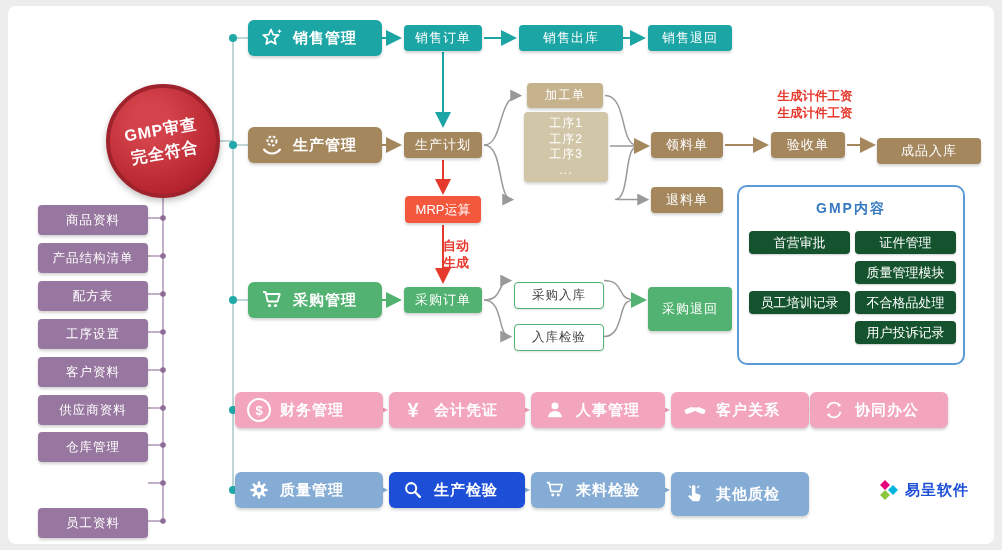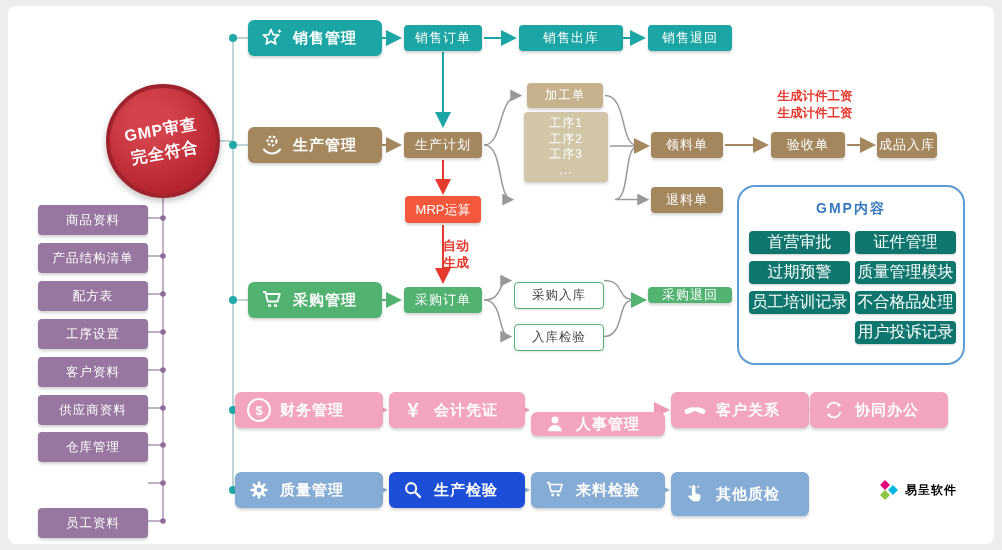--- a/index.html
+++ b/index.html
@@ -15,35 +15,35 @@
   .glyph-circle{width:20px;height:20px;border:2px solid #fff;border-radius:50%;display:flex;
                 align-items:center;justify-content:center;font-size:13px;font-weight:bold;letter-spacing:0;}
   .glyph-big{font-size:20px;font-weight:bold;letter-spacing:0;}
   .litem{position:absolute;left:38px;width:110px;height:30px;z-index:2;background:#97779F;
          color:#fff;font-size:12.5px;display:flex;align-items:center;justify-content:center;
          border-radius:4px;box-shadow:0 2px 3px rgba(0,0,0,.18);letter-spacing:1px;}
   .outline-box{background:#fff;border:1.5px solid #52B271;color:#444;font-size:12.5px;
                box-shadow:0 1px 2px rgba(0,0,0,.12);}
   .rednote{position:absolute;z-index:3;color:#E6392E;font-weight:bold;text-align:center;}
   #gmp-panel{position:absolute;left:737px;top:185px;width:228px;height:180px;z-index:2;
-             background:#fff;border:2px solid #5B9BD5;border-radius:18px;box-sizing:border-box;}
+             background:#fff;border:2px solid #5B9BD5;border-radius:10px;box-sizing:border-box;}
   #gmp-title{position:absolute;left:0;right:0;top:13px;text-align:center;color:#3579C0;
              font-size:14px;font-weight:bold;letter-spacing:2px;}
-  .gbtn{position:absolute;width:101px;height:23px;background:#0f766e;border-radius:4px;color:#fff;
-        font-size:16px;display:flex;align-items:center;justify-content:center;
+  .gbtn{position:absolute;width:101px;height:23px;background:#14532d;border-radius:4px;color:#fff;
+        font-size:13px;display:flex;align-items:center;justify-content:center;
         box-shadow:0 1px 2px rgba(0,0,0,.2);white-space:nowrap;}
   #badge{position:absolute;left:106px;top:84px;width:114px;height:114px;z-index:2;border-radius:50%;
          background:radial-gradient(circle at 38% 32%,#d4424b 20%,#b5242e 75%);
          border:4px solid #9E232C;box-sizing:border-box;display:flex;align-items:center;justify-content:center;
          box-shadow:0 3px 6px rgba(0,0,0,.25);}
   #badge .inner{transform:rotate(-10deg);color:#fff;font-weight:bold;font-size:16px;
                 line-height:23px;text-align:center;letter-spacing:1px;}
   #steps-box{flex-direction:column;font-size:12px;line-height:15.5px;letter-spacing:1px;}
   #logo{position:absolute;left:876px;top:478px;z-index:2;display:flex;align-items:center;gap:5px;}
-  #logo span{font-size:12px;font-weight:bold;color:#000000;letter-spacing:1px;}
+  #logo span{font-size:15px;font-weight:bold;color:#1d4ed8;letter-spacing:1px;}
 </style>
 </head>
 <body>
 
 <div id="canvas">
   <div id="card"></div>
 
   <svg class="layer-svg" width="1002" height="550">
     <defs>
       <marker id="ah-teal" markerWidth="8" markerHeight="8" refX="6.5" refY="4" orient="auto">
@@ -196,21 +196,21 @@
   <div class="box" style="left:527px;top:83px;width:76px;height:25px;background:#C6B28C;font-size:12.5px">加工单</div>
   <div class="box" id="steps-box" style="left:524px;top:112px;width:84px;height:70px;background:#D2C6A8">
     <div>工序1</div>
     <div>工序2</div>
     <div>工序3</div>
     <div>...</div>
   </div>
   <div class="box" style="left:651px;top:132px;width:72px;height:26px;background:#A5875E">领料单</div>
   <div class="box" style="left:651px;top:187px;width:72px;height:26px;background:#A5875E">退料单</div>
   <div class="box" style="left:771px;top:132px;width:74px;height:26px;background:#A5875E">验收单</div>
-  <div class="box" style="left:877px;top:132px;width:60px;height:26px;background:#A5875E">成品入库</div>
+  <div class="box" style="left:877px;top:138px;width:104px;height:26px;background:#A5875E">成品入库</div>
   <div class="box" style="left:405px;top:196px;width:76px;height:27px;background:#F4583C;letter-spacing:0">MRP运算</div>
 
   <div class="rednote" style="left:755px;top:88px;width:120px;font-size:12.5px;line-height:17px">
     <div>生成计件工资</div>
     <div>生成计件工资</div>
   </div>
   <div class="rednote" style="left:432px;top:237px;width:48px;font-size:13px;line-height:17px">
     <div>自动</div>
     <div>生成</div>
   </div>
@@ -221,46 +221,45 @@
           <path d="M3 4h2.5l2.2 9.5h9.8l2.3-7.5H6.2" fill="none" stroke="#fff" stroke-width="1.8" stroke-linejoin="round"></path>
           <circle cx="9.5" cy="17.5" r="1.6" fill="#fff"></circle>
           <circle cx="15.5" cy="17.5" r="1.6" fill="#fff"></circle>
         </svg>
     </span>
     <span>采购管理</span>
   </div>
   <div class="box" style="left:404px;top:287px;width:78px;height:26px;background:#52B271">采购订单</div>
   <div class="box outline-box" style="left:514px;top:282px;width:88px;height:25px">采购入库</div>
   <div class="box outline-box" style="left:514px;top:324px;width:88px;height:25px">入库检验</div>
-  <div class="box" style="left:648px;top:287px;width:84px;height:16px;background:#52B271">采购退回</div>
+  <div class="box" style="left:648px;top:287px;width:84px;height:44px;background:#52B271">采购退回</div>
 
   <div id="gmp-panel">
     <div id="gmp-title">GMP内容</div>
     <div class="gbtn" style="left:10px;top:44px">首营审批</div>
     <div class="gbtn" style="left:116px;top:44px">证件管理</div>
-    <div class="gbtn" style="left:10px;top:74px">过期预警</div>
     <div class="gbtn" style="left:116px;top:74px">质量管理模块</div>
     <div class="gbtn" style="left:10px;top:104px">员工培训记录</div>
     <div class="gbtn" style="left:116px;top:104px">不合格品处理</div>
     <div class="gbtn" style="left:116px;top:134px">用户投诉记录</div>
   </div>
 
   <div class="box module" style="left:235px;top:392px;width:136px;height:36px;background:#F2A5BC">
     <span class="icon">
         <span class="glyph-circle">$</span>
       </span>
     <span>财务管理</span>
   </div>
   <div class="box module" style="left:389px;top:392px;width:124px;height:36px;background:#F2A5BC">
     <span class="icon">
         <span class="glyph-big">¥</span>
       </span>
     <span>会计凭证</span>
   </div>
-  <div class="box module" style="left:531px;top:412px;width:122px;height:24px;background:#F2A5BC">
+  <div class="box module" style="left:531px;top:392px;width:122px;height:36px;background:#F2A5BC">
     <span class="icon">
       <svg viewBox="0 0 24 24" width="22" height="22">
           <circle cx="12" cy="7.5" r="3.8" fill="#fff"></circle>
           <path d="M4.5 20c.5-4.5 3.5-6.8 7.5-6.8s7 2.3 7.5 6.8z" fill="#fff"></path>
         </svg>
     </span>
     <span>人事管理</span>
   </div>
   <div class="box module" style="left:671px;top:392px;width:126px;height:36px;background:#F2A5BC">
     <span class="icon">

